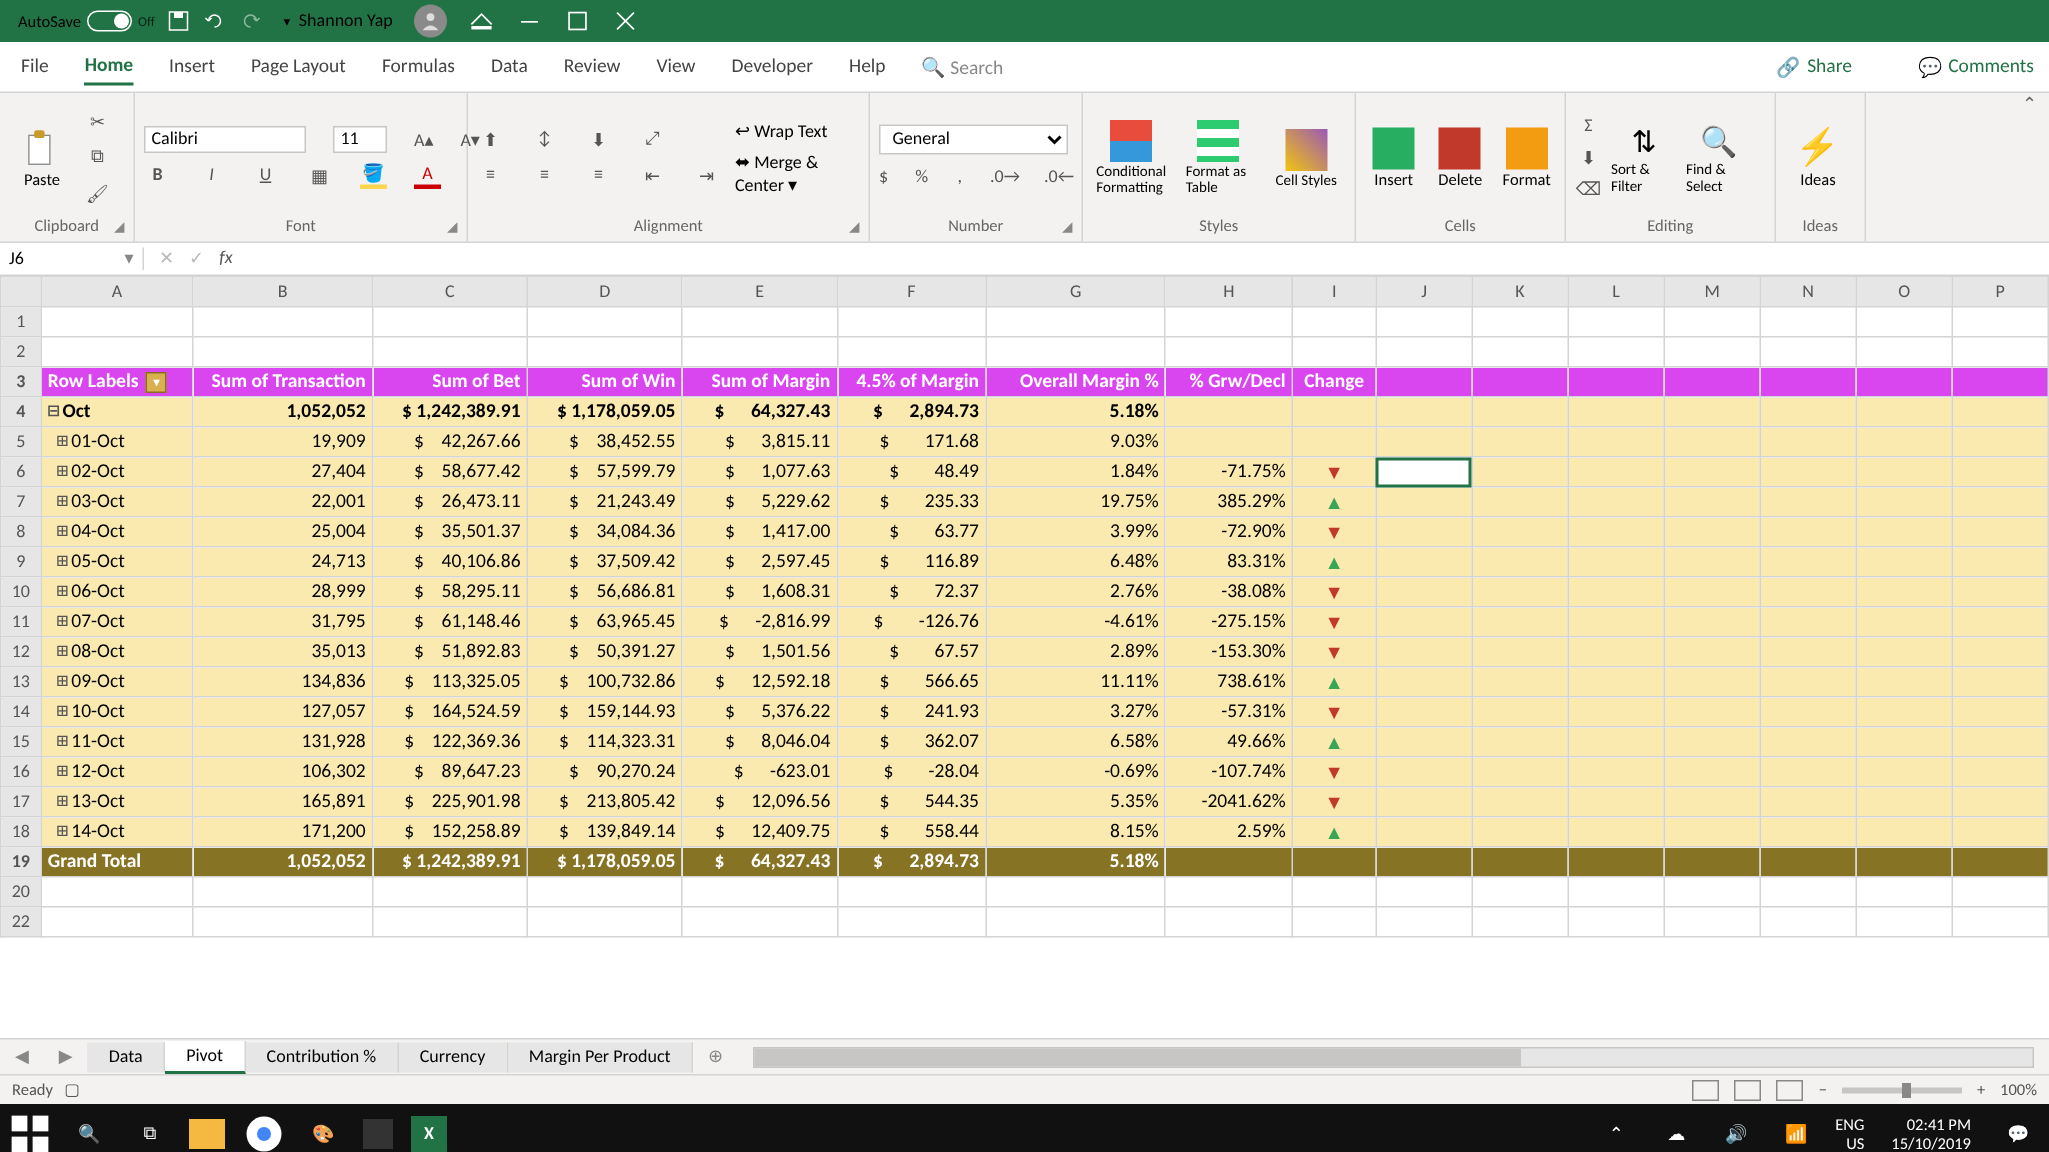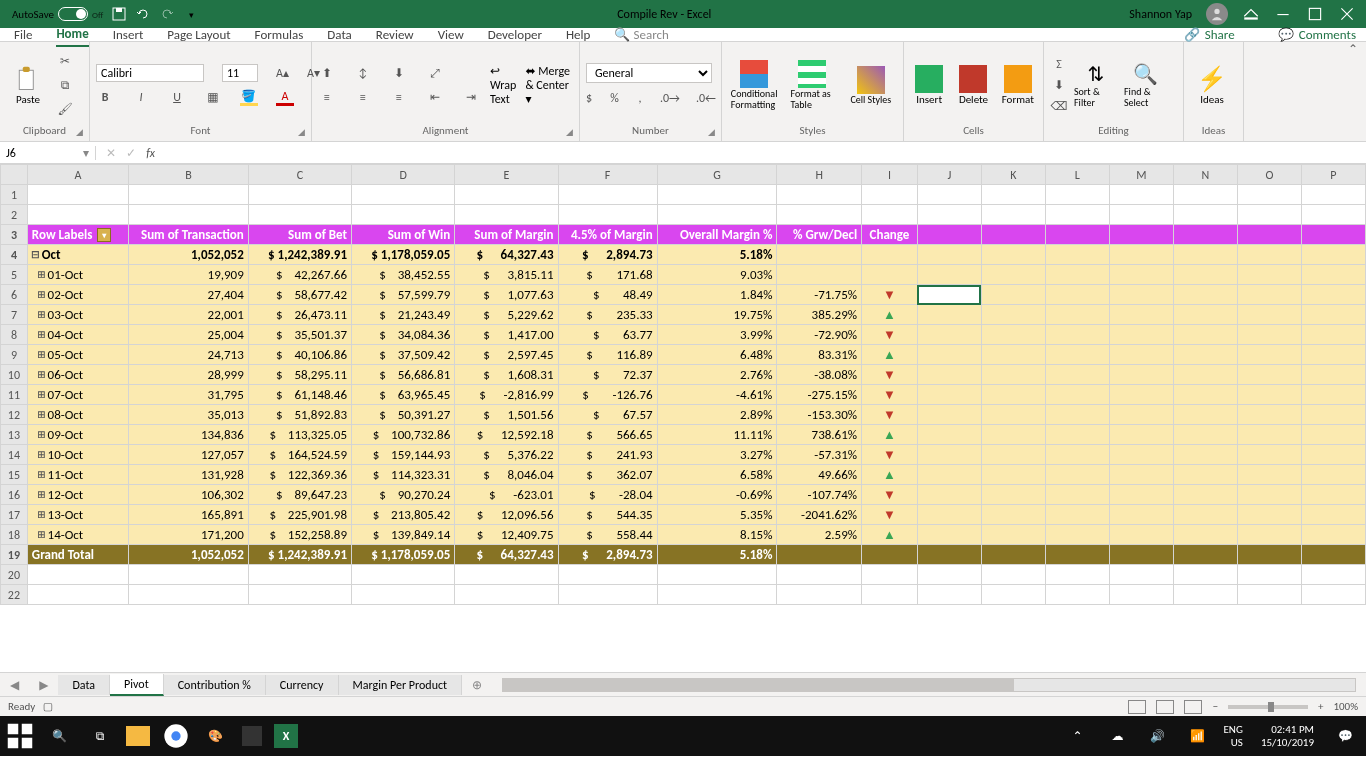--- a/index.html
+++ b/index.html
@@ -11,21 +11,21 @@
 .autosave { display: flex; align-items: center; gap: 4px; font-size: 11px; }
 .autosave-toggle { width: 30px; height: 14px; border: 1px solid #fff; border-radius: 7px; position: relative; }
 .autosave-toggle::after { content: ""; position: absolute; right: 1px; top: 1px; width: 10px; height: 10px; background: #fff; border-radius: 50%; }
 .qat-icon { width: 16px; height: 16px; display: inline-flex; align-items: center; justify-content: center; }
 .titlebar .center { flex: 1; text-align: center; font-size: 12px; }
 .titlebar .right { display: flex; align-items: center; gap: 14px; padding-right: 10px; }
 .avatar { width: 22px; height: 22px; border-radius: 50%; background: #8a8a8a; display: inline-flex; align-items: center; justify-content: center; }
 .win-btn { width: 18px; height: 18px; display: inline-flex; align-items: center; justify-content: center; }
 
 
-.tabs { height: 14px; background: #fff; border-bottom: 1px solid #d4d4d4; display: flex; align-items: center; padding-left: 14px; gap: 24px; font-size: 13px; }
+.tabs { height: 34px; background: #fff; border-bottom: 1px solid #d4d4d4; display: flex; align-items: center; padding-left: 14px; gap: 24px; font-size: 13px; }
 .tabs .tab { color: #444; cursor: pointer; padding: 4px 0; }
 .tabs .tab.active { color: #217346; font-weight: 600; border-bottom: 2px solid #217346; }
 .tabs .spacer { flex: 1; }
 .tabs .action { display: flex; align-items: center; gap: 4px; color: #217346; font-size: 13px; padding: 0 10px; }
 
 
 .ribbon { height: 100px; background: #f3f2f1; border-bottom: 1px solid #d4d4d4; display: flex; }
 .group { border-right: 1px solid #d4d4d4; display: flex; flex-direction: column; justify-content: space-between; padding: 4px 6px 2px; }
 .group-label { text-align: center; font-size: 11px; color: #666; padding-bottom: 2px; position: relative; }
 .group-label .launcher { position: absolute; right: 0; bottom: 2px; font-size: 9px; color: #888; }
@@ -107,21 +107,20 @@
         </svg>
       </span>
     <span class="qat-icon" style="opacity:.5">
         <svg viewBox="0 0 16 16">
           <path d="M12 8 A4 4 0 1 0 8 12" fill="none" stroke="#fff"></path>
           <path d="M12 8 L14 6 M12 8 L10 6" stroke="#fff"></path>
         </svg>
       </span>
     <span class="qat-icon" style="font-size:9px">▾</span>
   </div>
-  <div class="center">Compile Rev  -  Excel</div>
   <div class="right">
     <span style="font-size:12px">Shannon Yap</span>
     <span class="avatar">
         <svg width="14" height="14" viewBox="0 0 16 16">
           <circle cx="8" cy="5" r="3" fill="#ddd"></circle>
           <path d="M2 15 Q8 8 14 15" fill="#ddd"></path>
         </svg>
       </span>
     <span class="win-btn">
         <svg viewBox="0 0 16 16">
@@ -219,21 +218,21 @@
           <span class="ico">⤢</span>
         </div>
         <div class="icon-row">
           <span class="ico">≡</span>
           <span class="ico">≡</span>
           <span class="ico">≡</span>
           <span class="ico">⇤</span>
           <span class="ico">⇥</span>
         </div>
       </div>
-      <div style="display:flex;flex-direction:row;gap:6px;font-size:12px">
+      <div style="display:flex;flex-direction:column;gap:6px;font-size:12px">
         <span>↩ <span>Wrap Text</span></span>
         <span>⬌ <span>Merge &amp; Center</span> ▾</span>
       </div>
     </div>
     <div class="group-label"><span>Alignment</span><span class="launcher">◢</span></div>
   </div>
 
   <div class="group" style="width:142px">
     <div style="display:flex;flex-direction:column;gap:6px;flex:1;justify-content:center">
       <select class="font-box" style="width:126px"><option>General</option></select>

